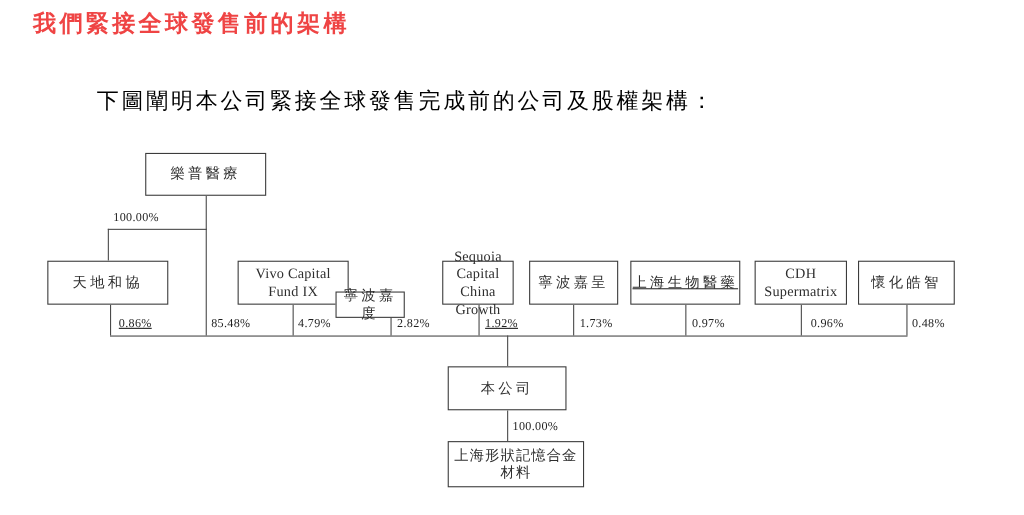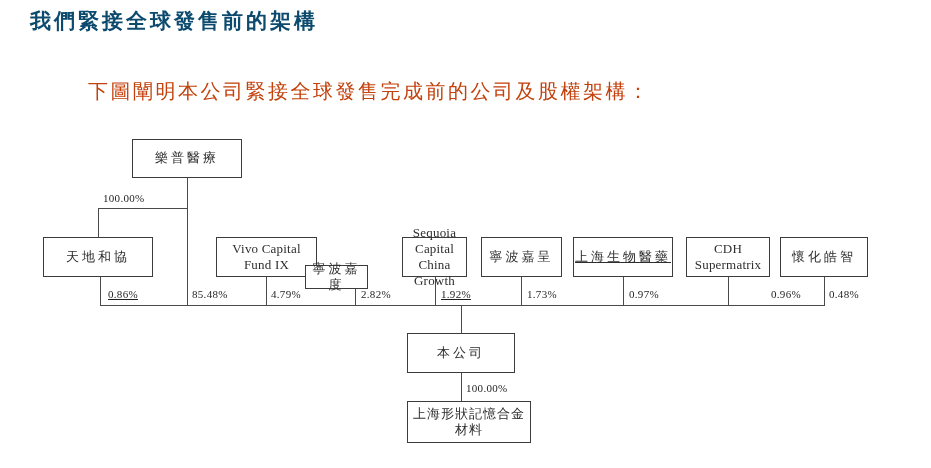--- a/index.html
+++ b/index.html
@@ -4,25 +4,25 @@
 <style>
   html,body{margin:0;padding:0;}
   body{
     width:931px;height:468px;background:#ffffff;position:relative;overflow:hidden;
     font-family:"Liberation Serif","DejaVu Serif",serif;color:#222;
   }
   .canvas{position:absolute;left:0;top:0;width:931px;height:468px;}
   .heading{
     position:absolute;left:30px;top:7px;
     font-family:Liberation Mono, monospace;
-    font-weight:bold;font-size:21px;letter-spacing:3px;color:#0c4a6e;white-space:nowrap;
+    font-weight:bold;font-size:21px;letter-spacing:3px;color:#ef4444;white-space:nowrap;
   }
   .intro{
     position:absolute;left:88px;top:78px;
-    font-size:20px;letter-spacing:2.5px;color:#c2410c;white-space:nowrap;
+    font-size:20px;letter-spacing:2.5px;color:#000000;white-space:nowrap;
   }
   .box{
     position:absolute;box-sizing:border-box;border:1px solid #3c3c3c;background:#fff;
     display:flex;flex-direction:column;align-items:center;justify-content:center;
     text-align:center;font-size:13px;color:#2e2e2e;line-height:1.25;
   }
   .cjk{letter-spacing:3px;}
   .latin{letter-spacing:0.2px;}
   .hline,.vline{position:absolute;background:#4a4a4a;}
   .hline{height:1px;}
@@ -102,17 +102,17 @@
   </div>
 
   <div class="pct" style="left:103px;top:192px;">100.00%</div>
   <div class="pct" style="left:108px;top:288px;text-decoration:underline;">0.86%</div>
   <div class="pct" style="left:192px;top:288px;">85.48%</div>
   <div class="pct" style="left:271px;top:288px;">4.79%</div>
   <div class="pct" style="left:361px;top:288px;">2.82%</div>
   <div class="pct" style="left:441px;top:288px;text-decoration:underline;">1.92%</div>
   <div class="pct" style="left:527px;top:288px;">1.73%</div>
   <div class="pct" style="left:629px;top:288px;">0.97%</div>
-  <div class="pct" style="left:771px;top:288px;">0.96%</div>
+  <div class="pct" style="left:737px;top:288px;">0.96%</div>
   <div class="pct" style="left:829px;top:288px;">0.48%</div>
   <div class="pct" style="left:466px;top:382px;">100.00%</div>
 
 </div>
 
 </body></html>

